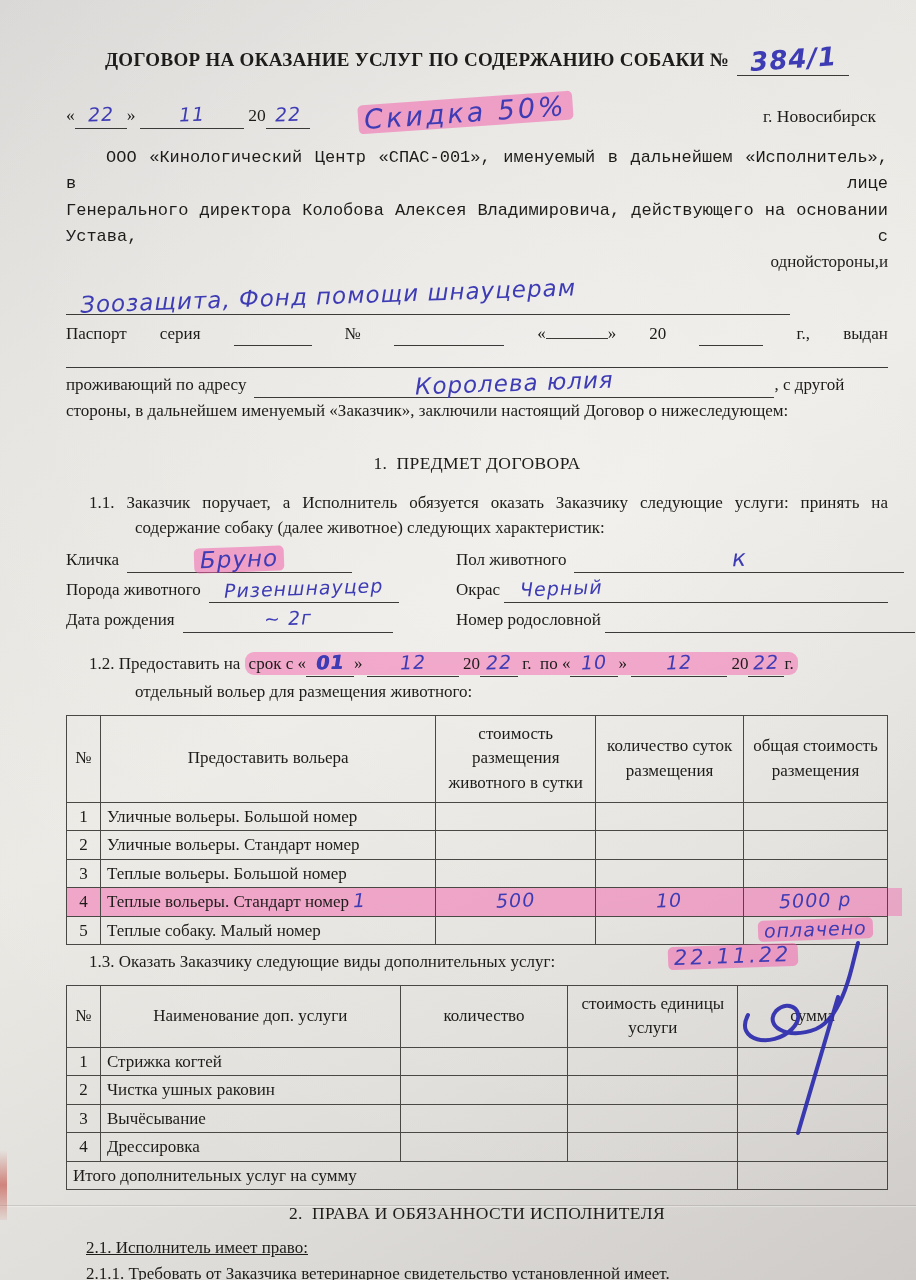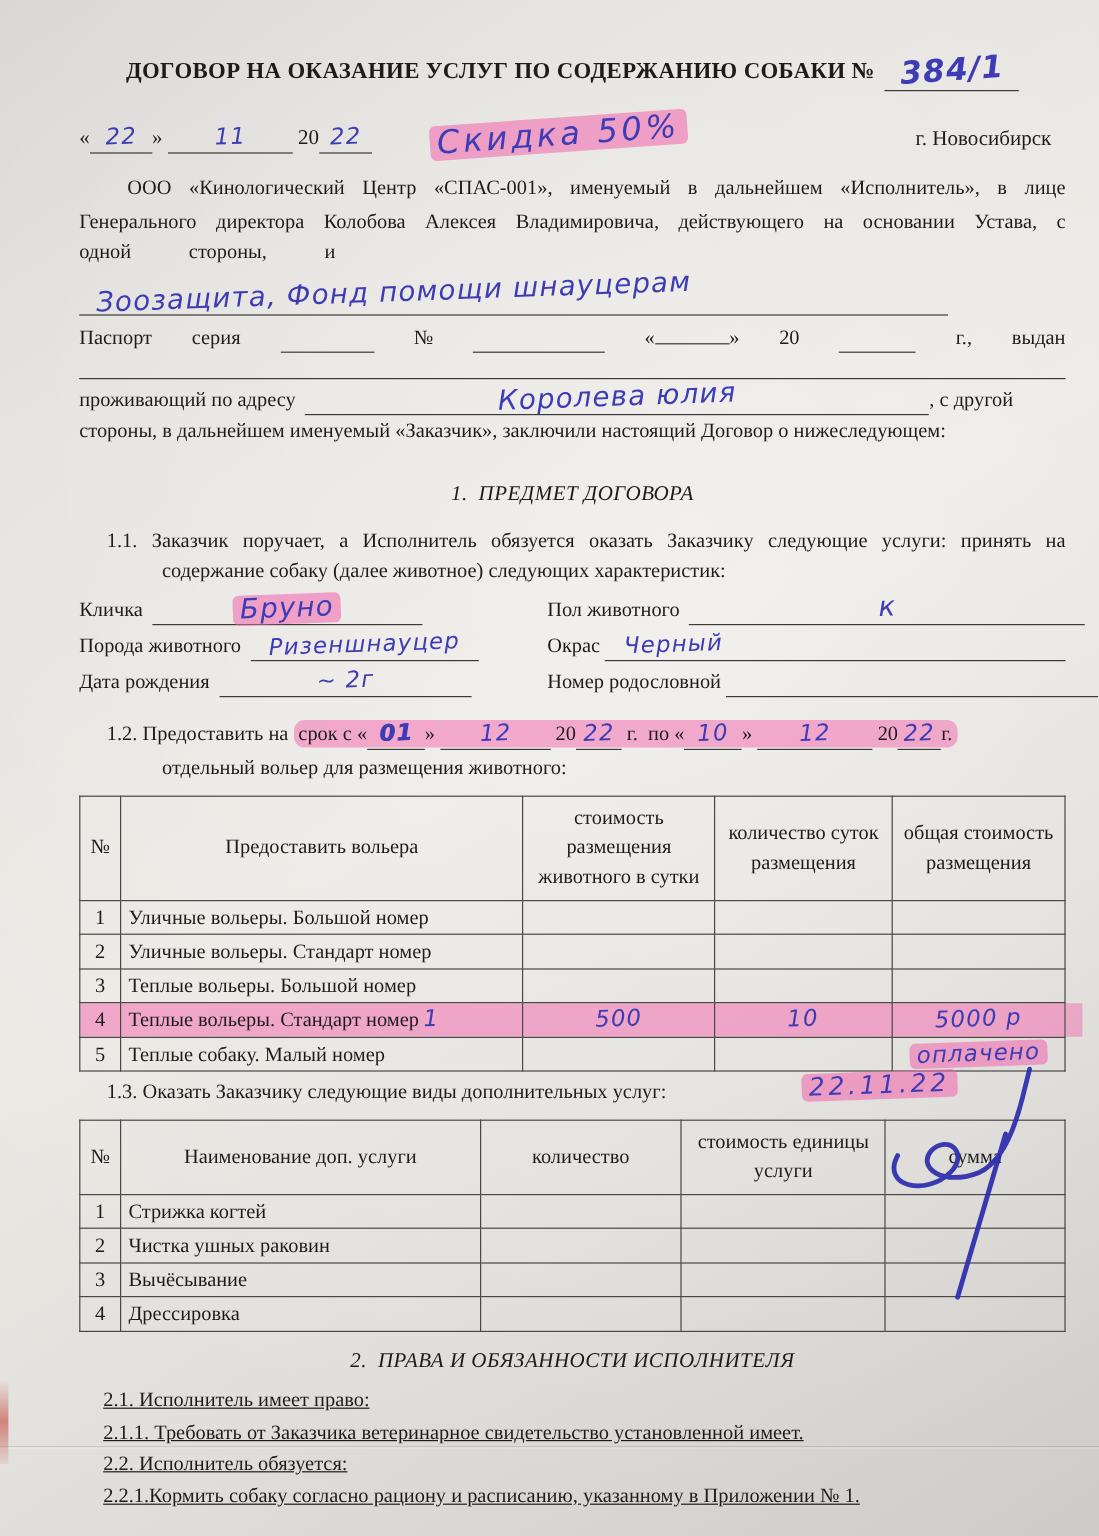--- a/index.html
+++ b/index.html
@@ -35,29 +35,29 @@
   .title-num { width:112px; margin-left:8px; }
   .title-num .hw { font-size:26px; transform:rotate(-4deg) translateY(2px); }
 
   .date-row { display:flex; align-items:flex-end; margin-top:22px; }
   .date-left { white-space:nowrap; font-size:17.5px; }
   .discount { margin-left:48px; margin-right:auto; transform:rotate(-2deg); }
   .discount .hw { font-size:27px; letter-spacing:3px; }
   .city { font-size:17.5px; margin-right:12px; }
 
   
-  .para-line { text-align:justify; text-align-last:justify; margin-top:2px; }
+  .para-line { text-align:justify; text-align-last:justify; margin-top:2px;font-family:Liberation Mono, monospace; }
   .indent { text-indent:40px; }
-  .spread { display:flex; justify-content:flex-start;gap:48px; }
+  .spread { display:flex; justify-content:flex-end; }
   .client-line { border-bottom:1.4px solid #3a3a38; width:724px; margin-top:10px; padding-left:14px; height:30px; }
   .passport-row { display:flex; align-items:flex-end; justify-content:space-between; margin-top:6px; white-space:nowrap; }
   .blank-line { display:block; width:100%; border-bottom:1.4px solid #3a3a38; height:22px; }
   .address-row { display:flex; margin-top:4px; white-space:nowrap; }
 
-  .sec-heading { text-align:center; font-size:17.5px; margin-top:26px; letter-spacing:0.4px;font-style:italic; }
+  .sec-heading { text-align:center; font-size:17.5px; margin-top:26px; letter-spacing:0.4px; }
 
   .clause { padding-left:69px; text-indent:-46px; text-align:justify; margin-top:14px; }
 
   
   .fields { display:grid; grid-template-columns:390px 1fr; row-gap:4px; margin-top:6px; }
   .field { display:flex; align-items:flex-end; white-space:nowrap; }
   .field .uline { flex:0 0 auto; height:24px; }
 
   
   .term-line { margin-top:18px; padding-left:23px; white-space:nowrap; }
@@ -287,20 +287,24 @@
             <td></td>
             <td></td>
         </tr>
         <tr>
           <td class="num">4</td>
           <td>Дрессировка</td>
           <td></td>
             <td></td>
             <td></td>
         </tr>
+        <tr>
+          <td colspan="4">Итого дополнительных услуг на сумму</td>
+          <td></td>
+        </tr>
       </tbody>
     </table>
   </div>
 
   <div class="sec-heading" style="margin-top:10px">2. ПРАВА И ОБЯЗАННОСТИ ИСПОЛНИТЕЛЯ</div>
 
   <div class="clauses2">
     <div class="c2 c2-num">2.1. Исполнитель имеет право:</div>
     <div class="c2 c2-num">2.1.1.  Требовать от Заказчика ветеринарное свидетельство установленной имеет.</div>
     <div class="c2 c2-num">2.2. Исполнитель обязуется:</div>

